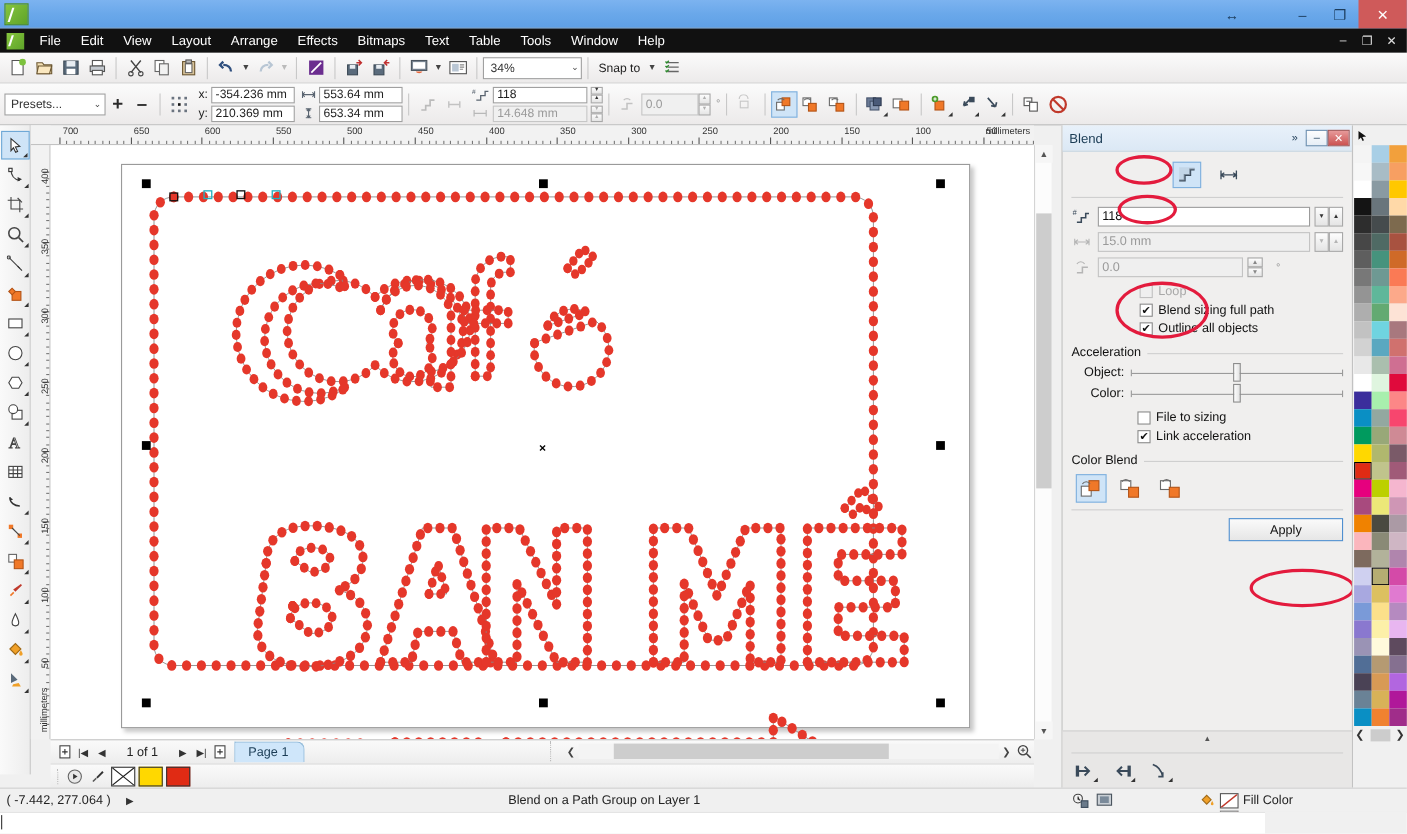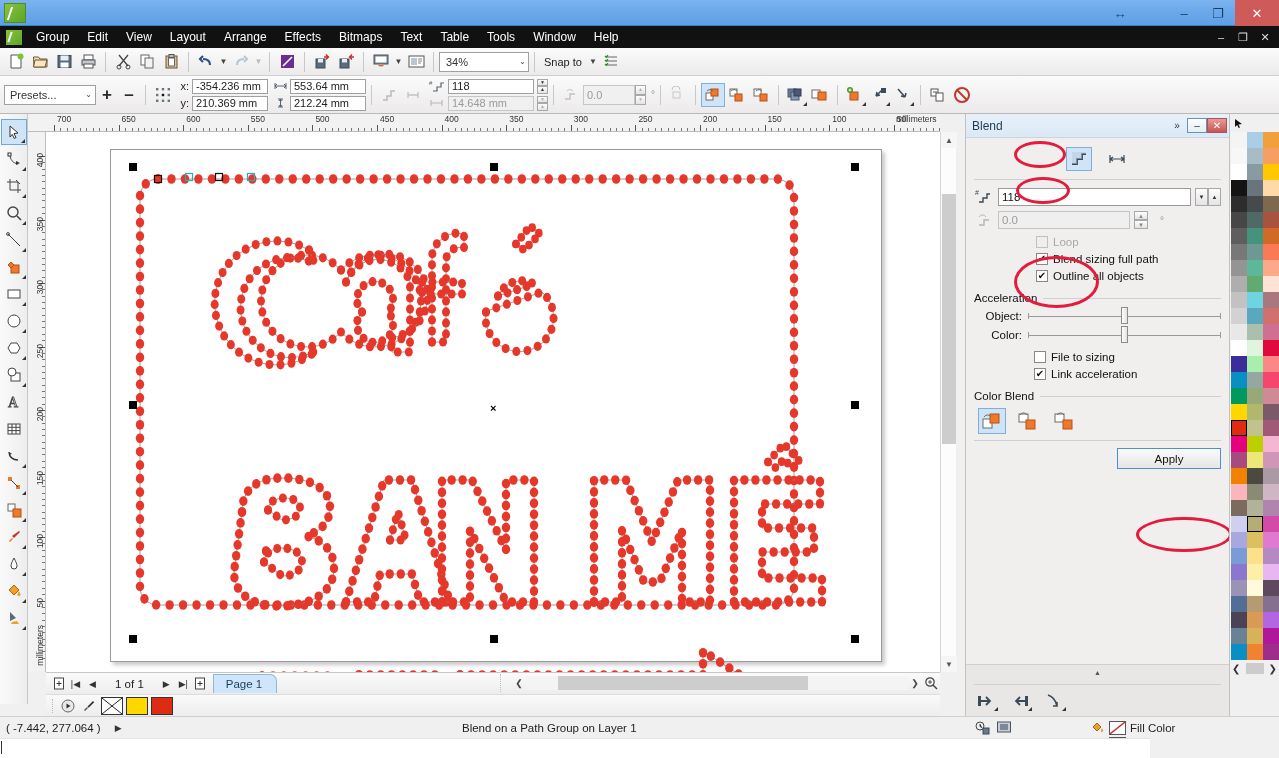--- a/index.html
+++ b/index.html
@@ -357,21 +357,21 @@
       <div class="tb-btn">↔</div>
       <div class="tb-spacer"></div>
       <div class="tb-btn">–</div>
       <div class="tb-btn">❐</div>
       <div class="tb-btn close">✕</div>
     </div>
   </div>
 
   <div class="menubar">
     <div class="menu-logo"></div>
-    <div class="menu-item">Group</div>
+    <div class="menu-item">File</div>
     <div class="menu-item">Edit</div>
     <div class="menu-item">View</div>
     <div class="menu-item">Layout</div>
     <div class="menu-item">Arrange</div>
     <div class="menu-item">Effects</div>
     <div class="menu-item">Bitmaps</div>
     <div class="menu-item">Text</div>
     <div class="menu-item">Table</div>
     <div class="menu-item">Tools</div>
     <div class="menu-item">Window</div>
@@ -547,21 +547,21 @@
             </svg>
           </span>
         <div class="num-field" style="width:76px">553.64 mm</div>
       </div>
       <div class="xy-row">
         <span>
             <svg width="13" height="10" viewBox="0 0 13 10">
               <path d="M6.5 1v8M4 1h5M4 9h5M5 3l1.5-2L8 3M5 7l1.5 2L8 7" stroke="#5a6470" fill="none" stroke-width="1"></path>
             </svg>
           </span>
-        <div class="num-field" style="width:76px">212.24 mm</div>
+        <div class="num-field" style="width:76px">653.34 mm</div>
       </div>
     </div>
     <div class="tsep"></div>
     <div class="tbtn">
       <svg width="18" height="18" viewBox="0 0 18 18">
           <path d="M3 14h4v-4h4V5h4" stroke="#bbb" fill="none" stroke-width="1.5"></path>
         </svg>
     </div>
     <div class="tbtn">
       <svg width="18" height="18" viewBox="0 0 18 18">
@@ -2015,20 +2015,32 @@
               <path d="M4 13h4V9h4V5h3" stroke="#3a4a5a" stroke-width="1.4" fill="none"></path>
             </svg>
         </span>
         <div class="dk-field">118</div>
         <div class="dk-spin2">
             <div>▼</div>
             <div>▲</div>
           </div>
       </div>
 
+      <div class="dk-row">
+        <span class="dk-icon">
+          <svg width="18" height="12" viewBox="0 0 18 12">
+              <path d="M2 6h13M2 3v6M15 3v6M5 4L2 6l3 2M12 4l3 2-3 2" stroke="#b5b5b5" stroke-width="1" fill="none"></path>
+            </svg>
+        </span>
+        <div class="dk-field dim">15.0 mm</div>
+        <div class="dk-spin2">
+            <div style="color:#b5b5b5">▼</div>
+            <div style="color:#b5b5b5">▲</div>
+          </div>
+      </div>
 
       <div class="dk-row">
         <span class="dk-icon">
           <svg width="18" height="16" viewBox="0 0 18 16">
               <path d="M4 13h5V8h5" stroke="#b5b5b5" fill="none" stroke-width="1.4"></path>
               <path d="M4 5a4 4 0 017 0" stroke="#b5b5b5" fill="none"></path>
             </svg>
         </span>
         <div class="dk-field dim" style="flex:none;width:132px">0.0</div>
         <div class="dk-spinv">

